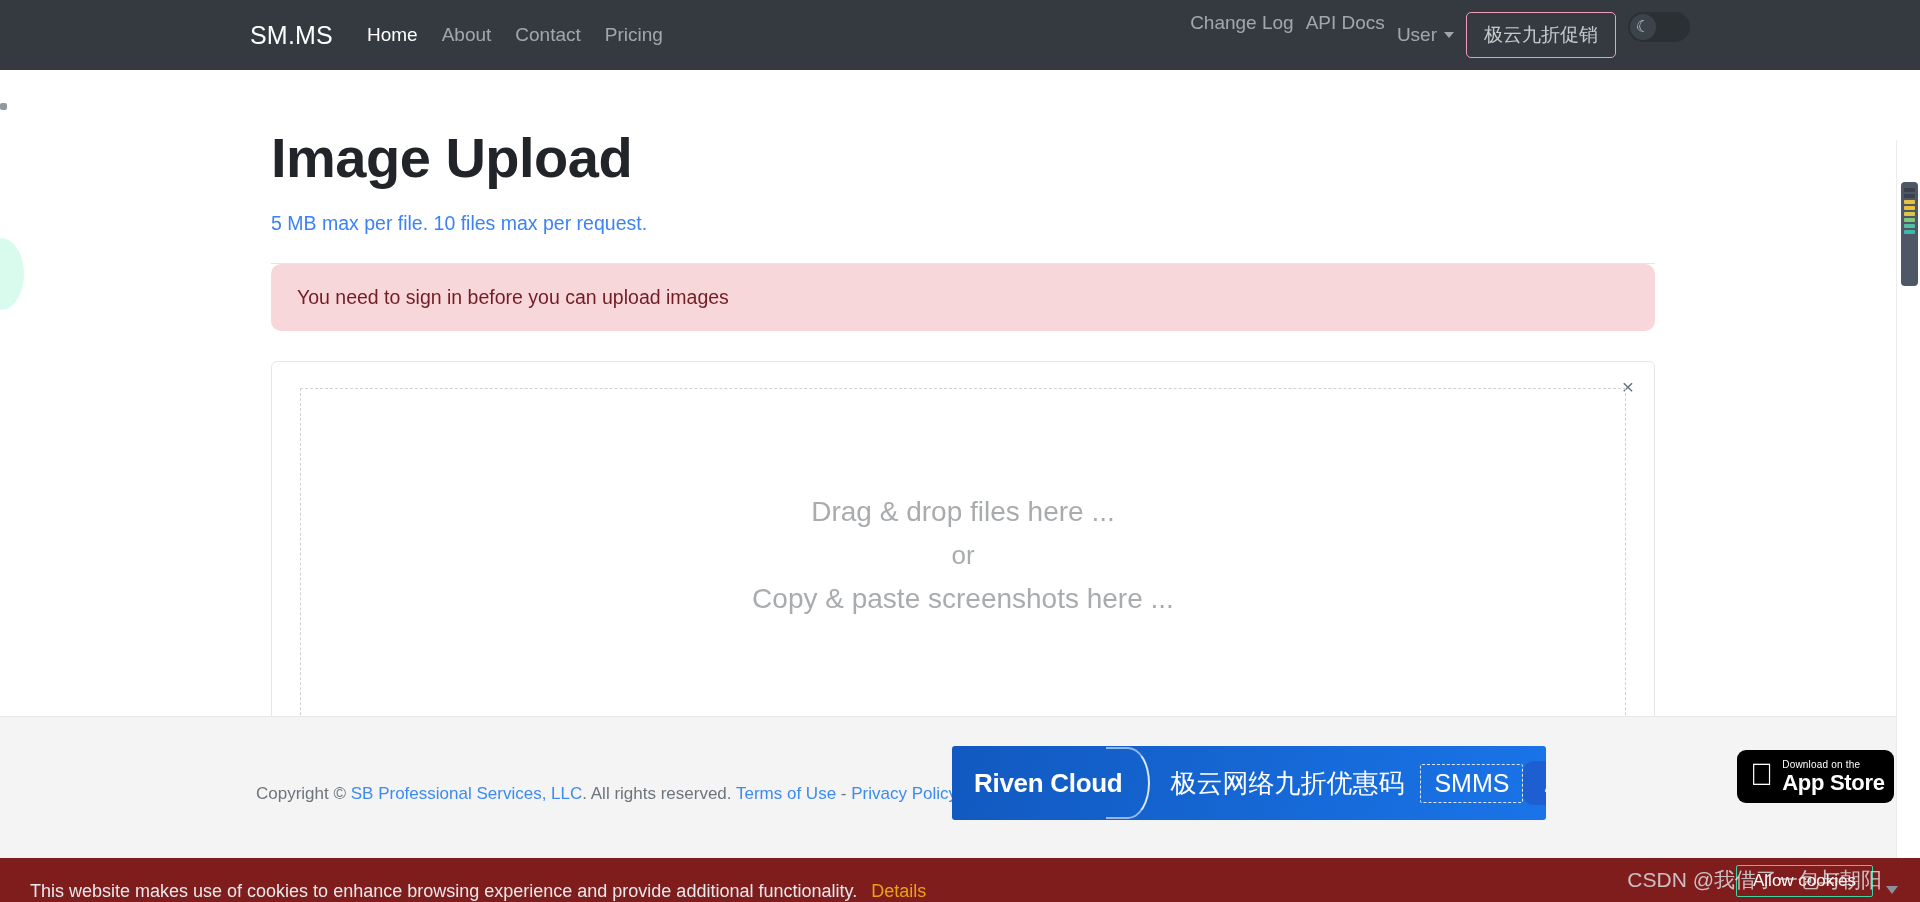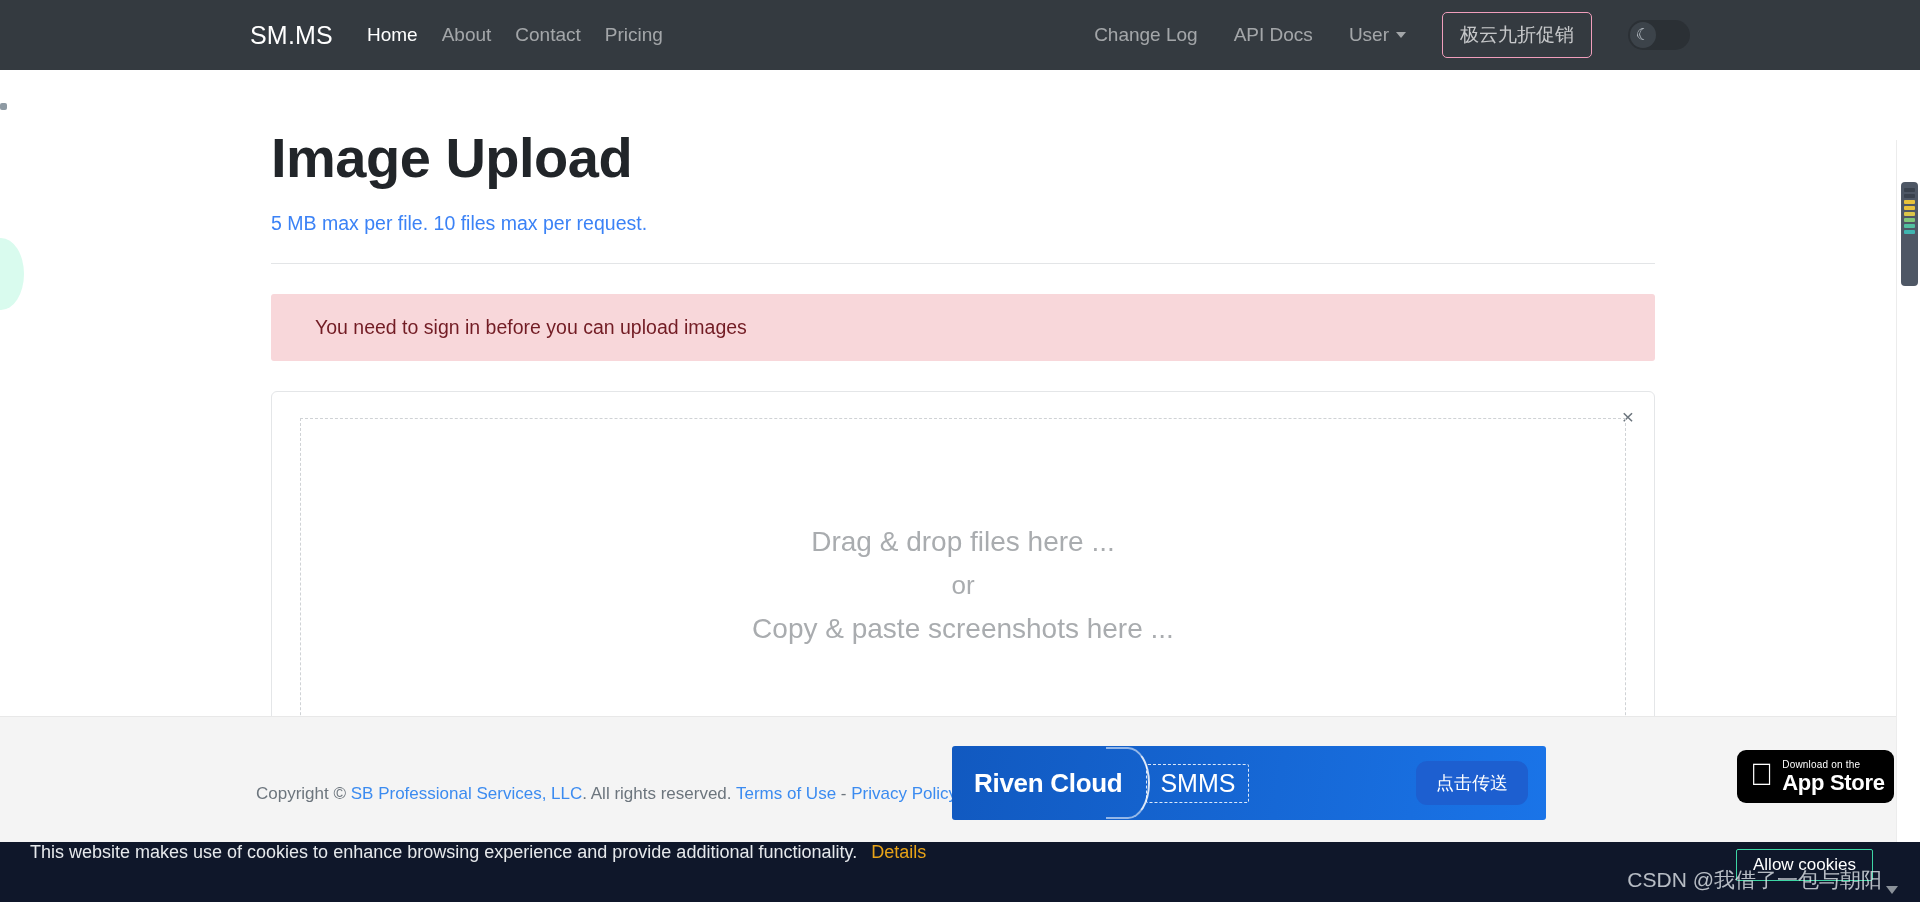--- a/index.html
+++ b/index.html
@@ -55,22 +55,21 @@
     font-size: 19px;
     text-decoration: none;
     white-space: nowrap;
     cursor: pointer;
   }
   .nav-link.active { color: #ffffff; }
 
   .nav-right {
     margin-left: auto;
     display: flex;
-    align-items: center;
-    gap: 36px;
+    gap: 12px;
   }
   .nav-right .nav-link { font-size: 19px; }
   .user-dd {
     display: flex;
     align-items: center;
     gap: 7px;
     color: rgba(255,255,255,0.55);
     font-size: 19px;
     cursor: pointer;
   }
@@ -143,25 +142,24 @@
     font-size: 19.5px;
     color: #3b82f6;
     margin-top: 22px;
   }
   .hr {
     border-top: 1px solid #e3e5e7;
     margin-top: 28px;
   }
 
   .alert-danger {
-    margin-top: 30px;
     background: #f8d7da;
     color: #721c24;
-    border-radius: 3px;
-    padding: 22px 44px;
+    border-radius: 10px;
+    padding: 22px 26px;
     font-size: 19.5px;
   }
 
   .upload-card {
     margin-top: 30px;
     border: 1px solid #e4e6e8;
     border-radius: 6px;
     position: relative;
     height: 380px;
     background: #fff;
@@ -309,24 +307,24 @@
     margin-top: -4px;
   }
   .as-text { display: flex; flex-direction: column; line-height: 1; }
   .as-small { color: #fff; font-size: 10px; letter-spacing: 0.2px; }
   .as-big { color: #fff; font-size: 22px; font-weight: bold; letter-spacing: -0.3px; margin-top: 2px; }
 
   
   .cookie-bar {
     position: absolute;
     left: 0; right: 0; bottom: 0;
-    height: 60px;
-    background: #0f172a;
-    display: flex;
-    align-items: flex-start;
+    height: 44px;
+    background: #7f1d1d;
+    display: flex;
+    align-items: flex-end;
     z-index: 30;
   }
   .cookie-text {
     color: #e6e9ec;
     font-size: 18px;
     margin-left: 30px;
     white-space: nowrap;
   }
   .cookie-details {
     color: #e8a317;
@@ -486,20 +484,21 @@
         <a>Terms of Use</a>
         <span>-</span>
         <a>Privacy Policy</a>
       </div>
 
       <div class="ad-banner">
         <span class="ad-logo">
           <span>Riven Cloud</span>
           <span class="ad-arc"></span>
         </span>
+        <span class="ad-text">极云网络九折优惠码</span>
         <span class="ad-code">SMMS</span>
         <button class="ad-cta">点击传送</button>
       </div>
 
       <div class="appstore">
         <span class="apple-glyph"></span>
         <span class="as-text">
           <span class="as-small">Download on the</span>
           <span class="as-big">App Store</span>
         </span>

